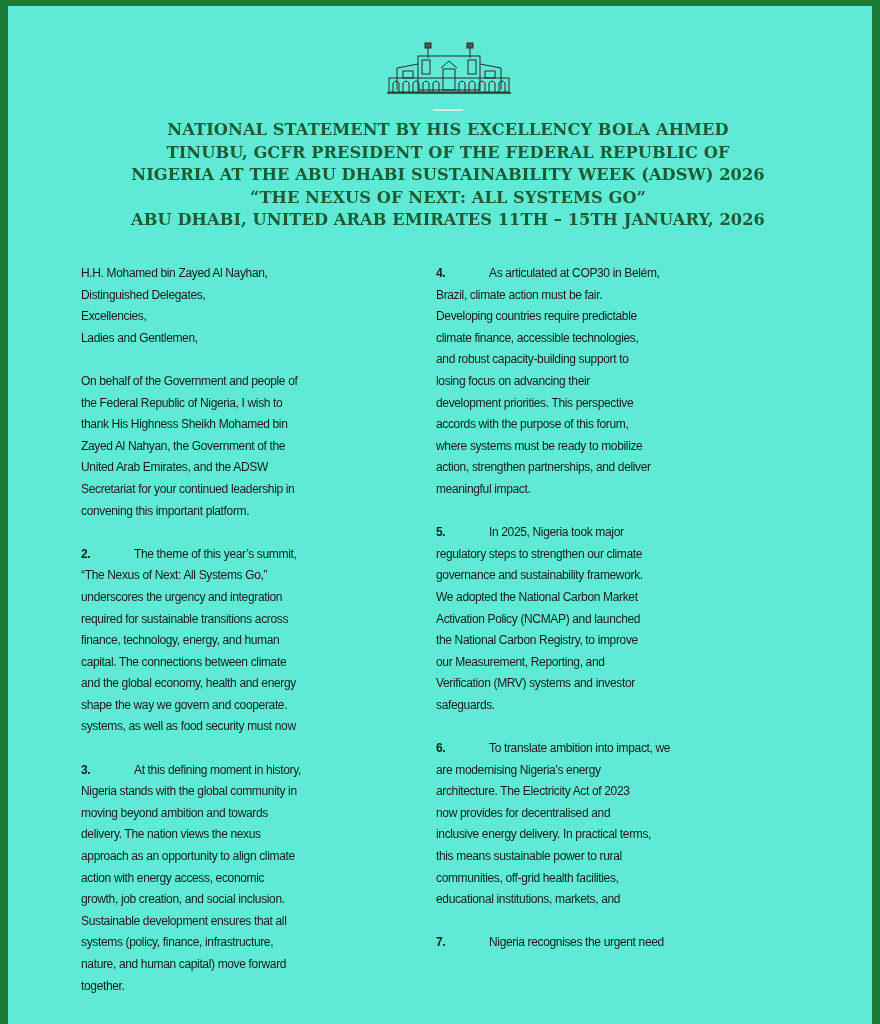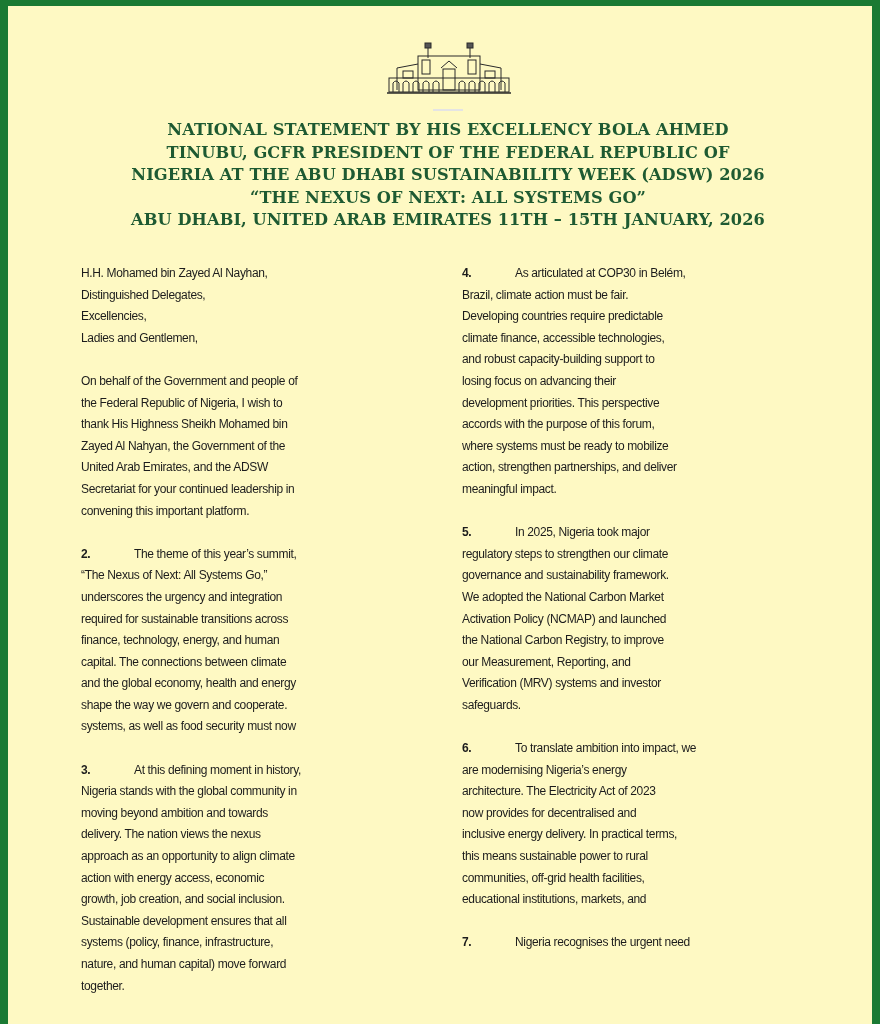--- a/index.html
+++ b/index.html
@@ -3,21 +3,21 @@
 <meta charset="utf-8">
 <style>
   html, body { margin: 0; padding: 0; background: #ffffff; }
   body { width: 880px; height: 1024px; overflow: hidden; position: relative; }
   .frame {
     position: absolute; left: 0; top: 0; width: 880px; height: 1024px;
     box-sizing: border-box;
     border-left: 8px solid #1a7a33;
     border-right: 8px solid #1a7a33;
     border-top: 6px solid #1a7a33;
-    background: #fef9c3;
+    background: #5eead4;
   }
   .logo {
     position: absolute; left: 375px; top: 32px; width: 132px; height: 60px;
   }
   .logo-caption {
     position: absolute; left: 425px; top: 103px; width: 30px; height: 2px;
     background: #e4e4e4;
   }
   .title {
     position: absolute; left: 60px; top: 113px; width: 760px;
@@ -32,21 +32,21 @@
   .title .tline { display: block; white-space: nowrap; }
   .col {
     position: absolute; top: 257px;
     font-family: "Liberation Sans", sans-serif;
     color: #1c1c1c;
     font-size: 12px;
     line-height: 21.6px;
     letter-spacing: -0.35px;
   }
   .col.left { left: 73px; width: 360px; }
-  .col.right { left: 454px; width: 360px; }
+  .col.right { left: 428px; width: 360px; }
   .para { margin: 0 0 21.6px 0; }
   .line { display: block; white-space: nowrap; }
   .num { font-weight: bold; display: inline-block; width: 53px; }
 </style>
 </head>
 <body>
 
 <div class="frame">
 
   <svg class="logo" viewBox="0 0 132 60" xmlns="http://www.w3.org/2000/svg">

